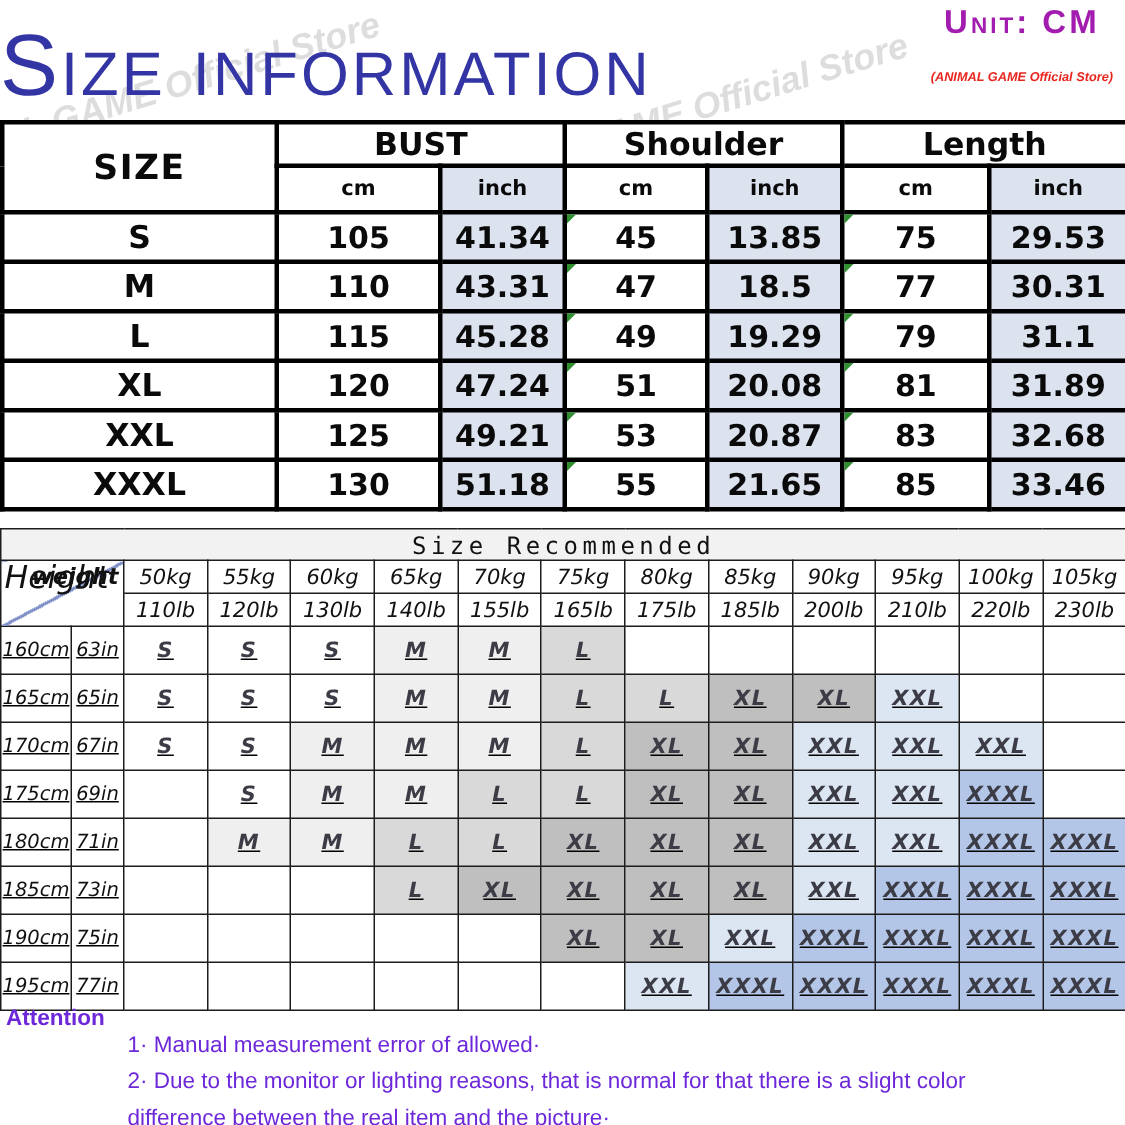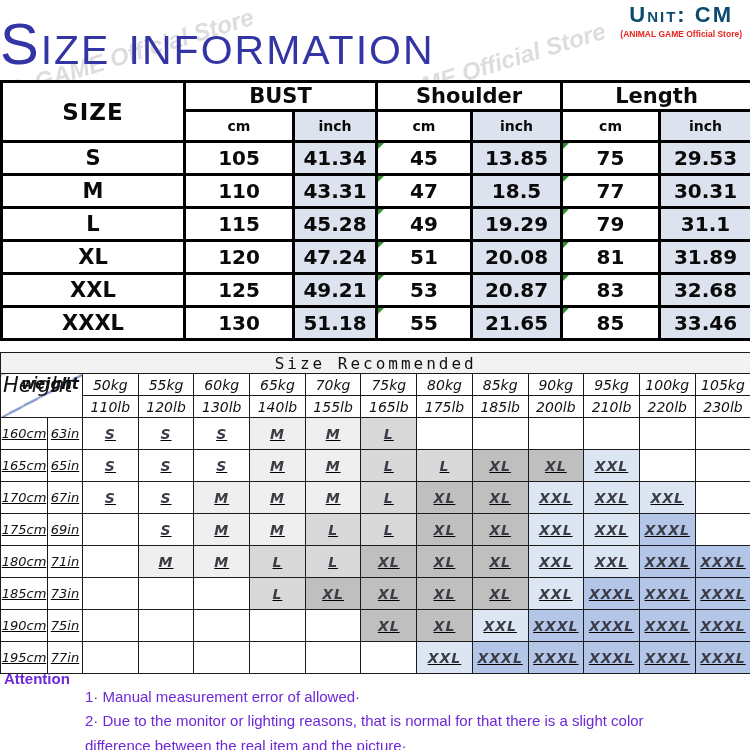--- a/index.html
+++ b/index.html
@@ -7,22 +7,22 @@
     font-family:"Liberation Sans",sans-serif;overflow:hidden;}
 
   
   .watermark{position:absolute;color:#c2c2c2;opacity:.55;font-style:italic;font-weight:bold;
     font-size:24px;white-space:nowrap;transform-origin:left center;pointer-events:none;z-index:1;}
   .wm1{left:-60px;top:98px;transform:rotate(-17deg);}
   .wm2{left:292px;top:112px;transform:rotate(-17deg);}
 
   
   .unit-block{position:absolute;top:2px;right:8px;text-align:center;z-index:2;}
-  .unit-label{font-variant:small-caps;font-size:22px;font-weight:600;letter-spacing:2px;color:#0c4a6e;}
-  .store-label{font-size:8.5px;font-weight:bold;color:#e8261f;margin-top:1px;}
+  .unit-label{font-variant:small-caps;font-size:22px;font-weight:600;letter-spacing:2px;color:#a21caf;}
+  .store-label{font-size:8.5px;font-weight:bold;font-style:italic;color:#e8261f;margin-top:18px;}
 
   
   .title{position:absolute;top:10px;left:0;width:100%;margin:0;text-align:left;z-index:2;
     font-variant:small-caps;font-weight:400;font-size:58px;letter-spacing:2px;color:#3335a5;}
 
   table{border-collapse:collapse;table-layout:fixed;position:absolute;left:0;width:750px;background:#fff;z-index:3;}
 
   
   .t1{top:80px;}
   .t1 th,.t1 td{border:3px solid #000;text-align:center;vertical-align:middle;padding:0;

